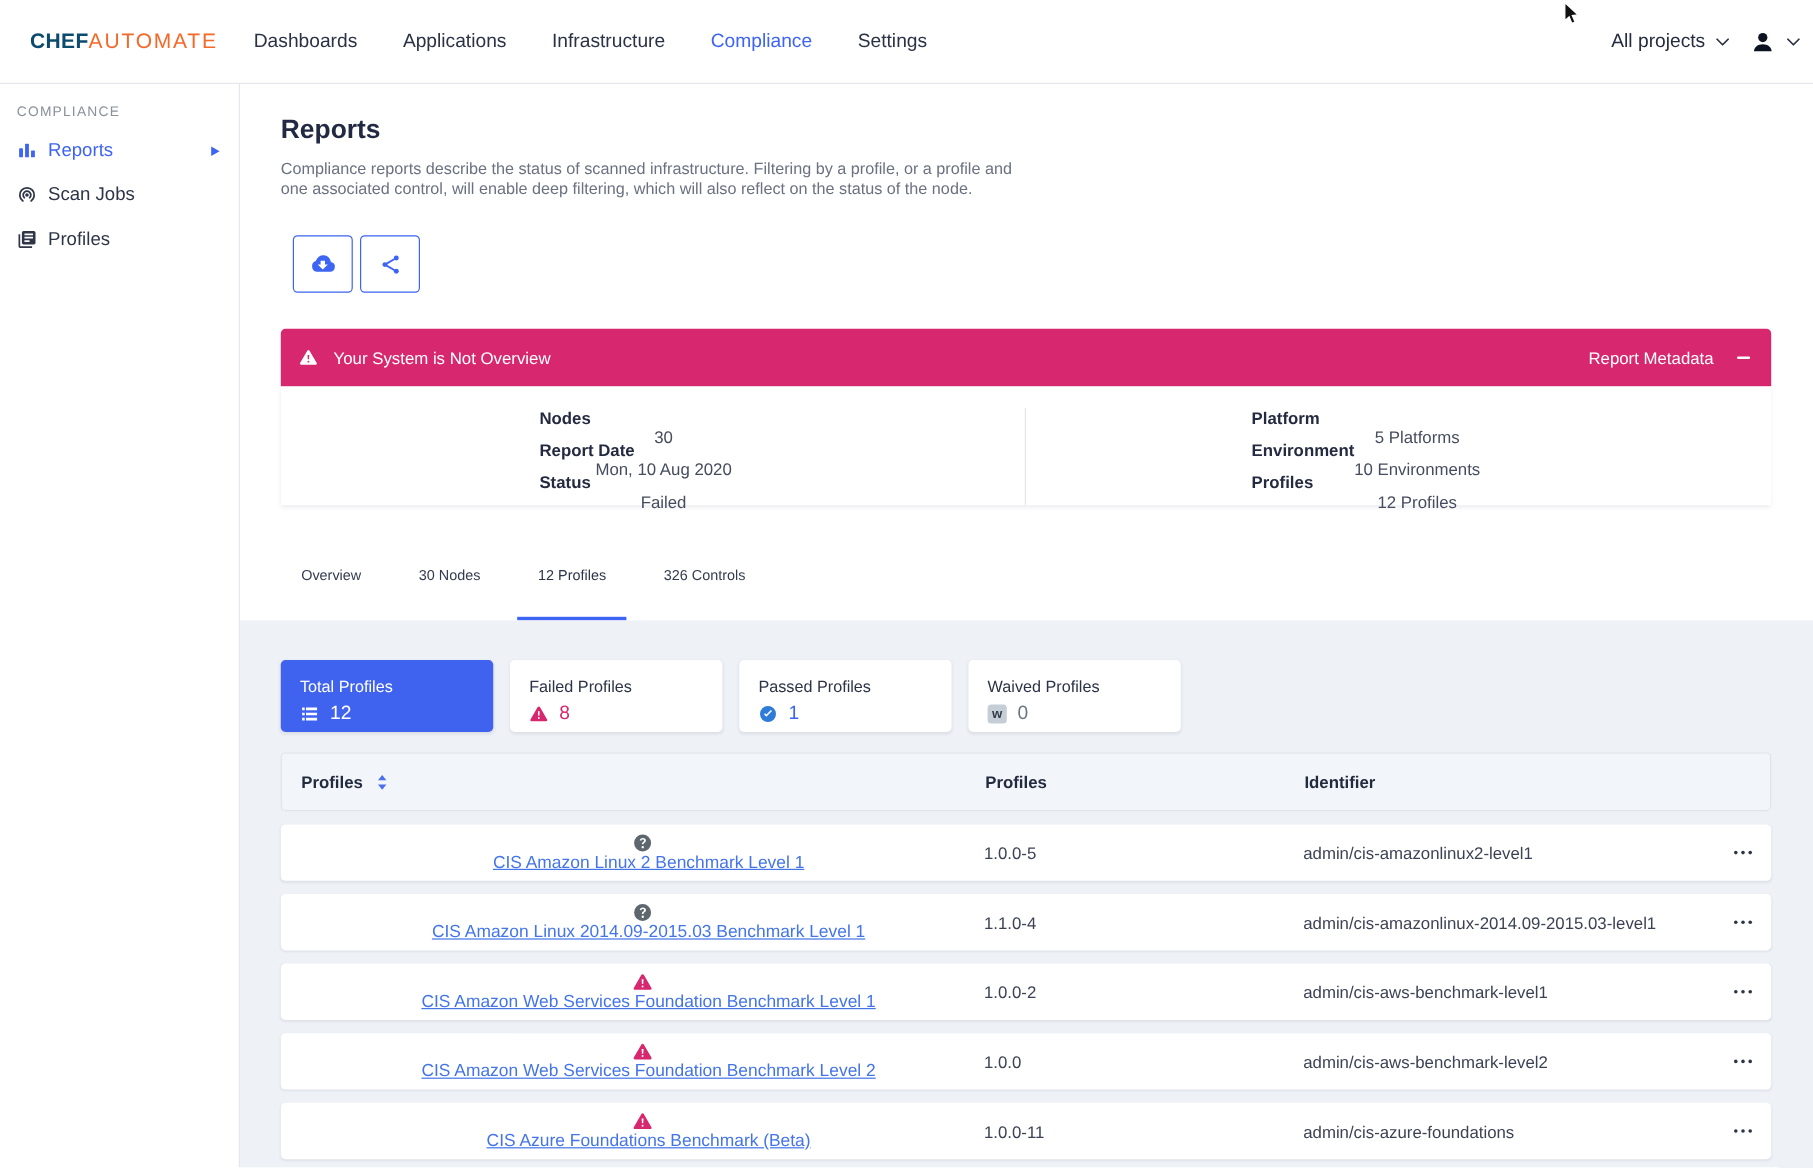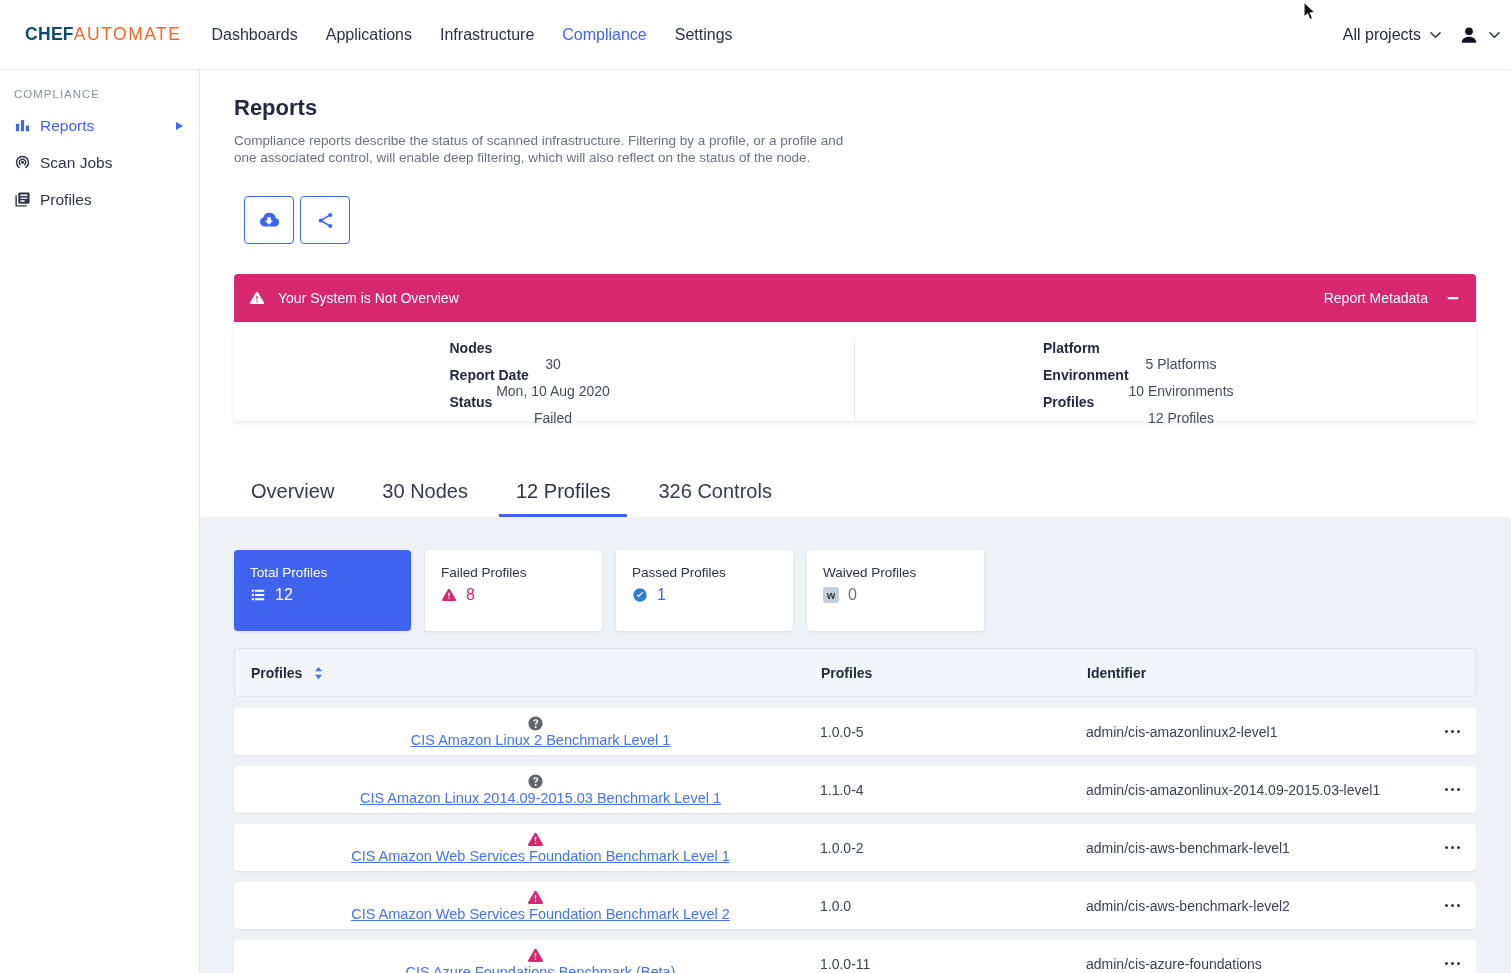--- a/index.html
+++ b/index.html
@@ -6,21 +6,21 @@
   html,body { width:1511px; height:973px; overflow:hidden; background:#fff;
     font-family:"Liberation Sans", sans-serif; }
   .app { position:relative; width:1511px; height:973px; }
 
   
   .topnav { position:absolute; top:0; left:0; right:0; height:70px; background:#fff;
     border-bottom:1px solid #e4e7eb; display:flex; align-items:center; z-index:30; }
   .logo { margin-left:25px; font-size:17.5px; letter-spacing:.3px; white-space:nowrap; }
   .logo .chef { font-weight:700; color:#0c4a6e; }
   .logo .automate { font-weight:400; color:#f4692a; letter-spacing:1.5px; }
-  .mainnav { margin-left:30px; display:flex; gap:28px; }
+  .mainnav { margin-left:30px; display:flex; gap:38px; }
   .mainnav .navitem { font-size:16px; color:#2a3245; cursor:pointer; }
   .mainnav .navitem.active { color:#3d64f2; }
   .nav-right { margin-left:auto; margin-right:11px; display:flex; align-items:center; }
   .projects-label { font-size:16px; color:#252c3f; }
   .chev { margin-left:9px; display:inline-flex; }
   .avatar { margin-left:17px; display:inline-flex; }
 
   
   .sidebar { position:absolute; top:70px; left:0; bottom:0; width:200px; background:#fff;
     border-right:1px solid #e4e7eb; padding-top:18px; z-index:20; }
@@ -73,30 +73,30 @@
   .md-col.left { padding-left:18px; border-right:1px solid #e4e7ec; }
   .md-col.right { padding-left:31px; }
   .md-row { display:flex; height:27px; align-items:center; font-size:14px;flex-direction:column; }
   .md-label { font-weight:700; color:#242b41; }
   .md-col.left .md-label { width:207px; }
   .md-col.right .md-label { width:276px; }
   .md-value { color:#454c5d; }
 
   
   .tabs { height:96px; display:flex; align-items:flex-end; }
-  .tab { padding:0 17px 11px 17px; margin-right:14px; font-size:20px; color:#333b4e;
+  .tab { padding:0 17px 28px 17px; margin-right:14px; font-size:12px; color:#333b4e;
     border-bottom:3px solid transparent; cursor:pointer; }
   .tab.active { border-bottom-color:#3d64f2; color:#2b3346; }
 
   
   .grayzone { position:absolute; top:447px; left:0; width:1311px; height:456px;
     background:#eef1f6; padding:33px 35px 0 34px; overflow:hidden; }
 
   .cards { display:flex; gap:14px; }
-  .card { width:177px; height:81px; background:#fff; border-radius:4px;
+  .card { width:177px; height:60px; background:#fff; border-radius:4px;
     box-shadow:0 1px 3px rgba(35,45,65,.10); padding:15px 16px 0 16px; cursor:pointer; }
   .card .c-title { font-size:13.5px; color:#2b3346; }
   .card .c-valrow { margin-top:6px; display:flex; align-items:center; gap:9px; }
   .card .c-value { font-size:16px; }
   .card.selected { background:#3f63ee; }
   .card.selected .c-title, .card.selected .c-value { color:#fff; }
   .card .c-value.failed { color:#d7286f; }
   .card .c-value.passed { color:#3d64f2; }
   .card .c-value.gray { color:#6b7380; }
   .w-badge { width:16px; height:16px; border-radius:3px; background:#c5ced6; color:#313b48;

